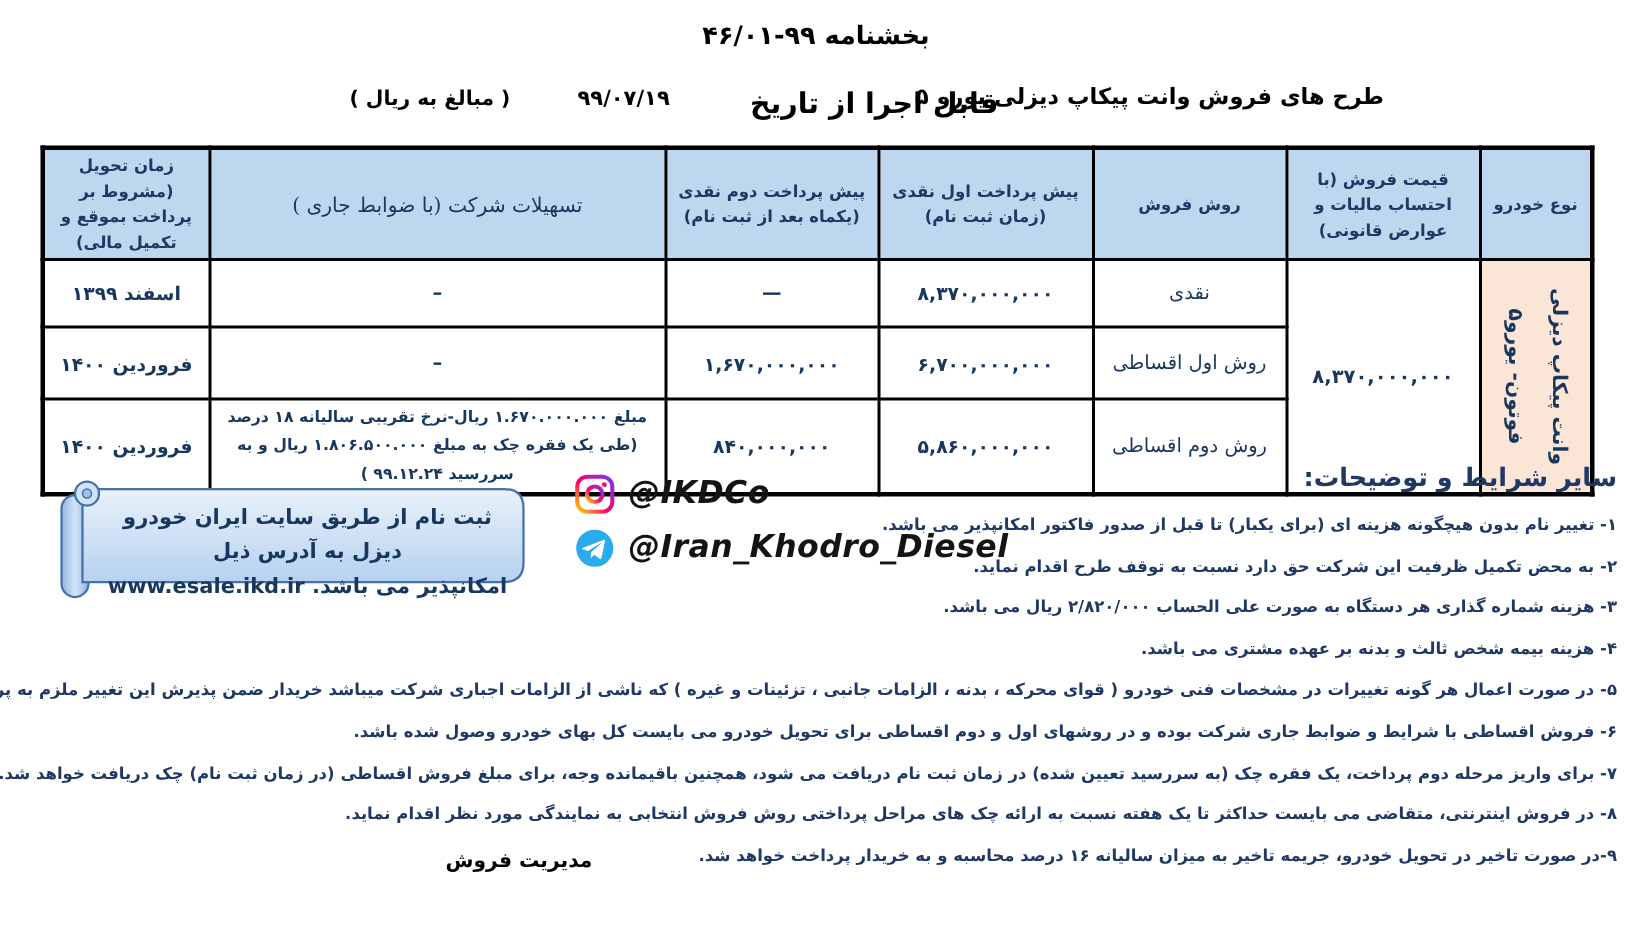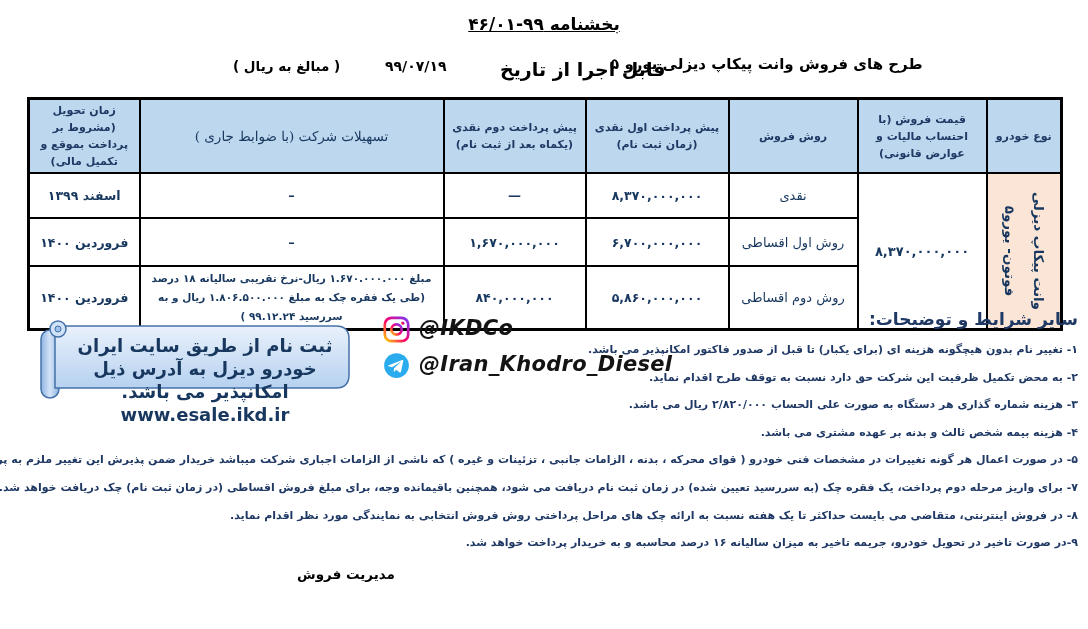--- a/index.html
+++ b/index.html
@@ -3,21 +3,21 @@
 <meta charset="utf-8">
 <style>
   html,body{margin:0;padding:0;}
   body{
     width:1088px;height:629px;position:relative;background:#ffffff;
     font-family:"DejaVu Sans","Liberation Sans",sans-serif;
     overflow:hidden;color:#000;
   }
   .abs{position:absolute;}
   
-  .doc-title{top:14px;left:0;right:0;text-align:center;font-size:17px;font-weight:700;direction:rtl;text-decoration:underline;}
+  .doc-title{top:14px;left:0;right:0;text-align:center;font-size:17px;font-weight:700;direction:rtl;}
   .sub-plan{top:55px;left:610px;font-size:15px;font-weight:700;direction:rtl;text-align:right;}
   .sub-exec{top:58px;left:500px;font-size:19px;font-weight:700;direction:rtl;}
   .sub-date{top:58px;left:385px;font-size:14px;font-weight:700;direction:rtl;}
   .sub-amounts{top:58px;left:233px;font-size:13.5px;font-weight:700;direction:rtl;}
   
   .price-table{top:97px;left:27px;width:1033px;border-collapse:collapse;direction:rtl;table-layout:fixed;}
   .price-table td{border:2px solid #000;text-align:center;vertical-align:middle;padding:2px 4px;overflow:hidden;}
   .price-table{border:3px solid #000;}
   tr.hrow{height:51px;} tr.r1{height:45px;} tr.r2{height:48px;} tr.r3{height:55px;}
   .hcell{background:#BDD7EE;color:#1F3864;font-weight:700;font-size:11px;line-height:1.55;}
@@ -30,21 +30,21 @@
   .deliv-cell{font-size:12.5px;font-weight:700;color:#17375E;}
   .fac-cell{font-size:10.5px;font-weight:700;color:#17375E;line-height:1.8;direction:rtl;padding:2px 8px;}
   .dash{font-weight:700;color:#17375E;font-size:13px;}
   
   .notes{top:309px;right:10px;width:1070px;direction:rtl;text-align:right;color:#1F3864;}
   .notes-heading{font-size:17px;font-weight:700;margin-bottom:7px;}
   .note-line{font-size:11px;font-weight:700;height:27.6px;line-height:27.6px;white-space:nowrap;}
   
   .banner{top:314px;left:33px;width:330px;height:92px;}
   .banner svg{position:absolute;top:0;left:0;}
-  .banner-text{position:absolute;left:30px;right:16px;top:20px;text-align:center;direction:rtl;color:#17375E;font-weight:700;font-size:18px;line-height:23px;}
+  .banner-text{position:absolute;left:30px;right:16px;top:20px;text-align:center;direction:rtl;color:#17375E;font-weight:700;font-size:14px;line-height:23px;}
   .banner-url{direction:ltr;unicode-bidi:embed;}
   
   .social{top:316px;left:383px;direction:ltr;}
   .social-row{display:flex;align-items:flex-start;gap:9px;height:33px;margin-bottom:3px;}
   .social-label{font-size:21px;font-weight:700;font-style:italic;color:#141414;letter-spacing:0.3px;}
   
   .footer-sign{top:566px;left:297px;font-size:13.5px;font-weight:700;direction:rtl;}
 </style>
 </head>
 <body>
@@ -106,20 +106,21 @@
 </tbody>
   </table>
 
 <div class="abs notes">
   <div class="notes-heading">سایر شرایط و توضیحات:</div>
   <div class="note-line">۱- تغییر نام بدون هیچگونه هزینه ای (برای یکبار) تا قبل از صدور فاکتور امکانپذیر می باشد.</div>
   <div class="note-line">۲- به محض تکمیل ظرفیت این شرکت حق دارد نسبت به توقف طرح اقدام نماید.</div>
   <div class="note-line">۳- هزینه شماره گذاری هر دستگاه به صورت علی الحساب ۲/۸۲۰/۰۰۰ ریال می باشد.</div>
   <div class="note-line">۴- هزینه بیمه شخص ثالث و بدنه بر عهده مشتری می باشد.</div>
   <div class="note-line">۵- در صورت اعمال هر گونه تغییرات در مشخصات فنی خودرو ( قوای محرکه ، بدنه ، الزامات جانبی ، تزئینات و غیره ) که ناشی از الزامات اجباری شرکت میباشد خریدار ضمن پذیرش این تغییر ملزم به پرداخت هزینه های اعلام شده میباشد .</div>
+  <div class="note-line">۶- فروش اقساطی با شرایط و ضوابط جاری شرکت بوده و در روشهای اول و دوم اقساطی برای تحویل خودرو می بایست کل بهای خودرو وصول شده باشد.</div>
   <div class="note-line">۷- برای واریز مرحله دوم پرداخت، یک فقره چک (به سررسید تعیین شده) در زمان ثبت نام دریافت می شود، همچنین باقیمانده وجه، برای مبلغ فروش اقساطی (در زمان ثبت نام) چک دریافت خواهد شد.</div>
   <div class="note-line">۸- در فروش اینترنتی، متقاضی می بایست حداکثر تا یک هفته نسبت به ارائه چک های مراحل پرداختی روش فروش انتخابی به نمایندگی مورد نظر اقدام نماید.</div>
   <div class="note-line">۹-در صورت تاخیر در تحویل خودرو، جریمه تاخیر به میزان سالیانه ۱۶ درصد محاسبه و به خریدار پرداخت خواهد شد.</div>
 </div>
 
 <div class="abs banner">
   <svg width="330" height="92" viewBox="0 0 330 92">
     <defs>
       <linearGradient id="scrollGrad" x1="0" y1="0" x2="0" y2="1">
         <stop offset="0" stop-color="#E9F1FB"></stop>

